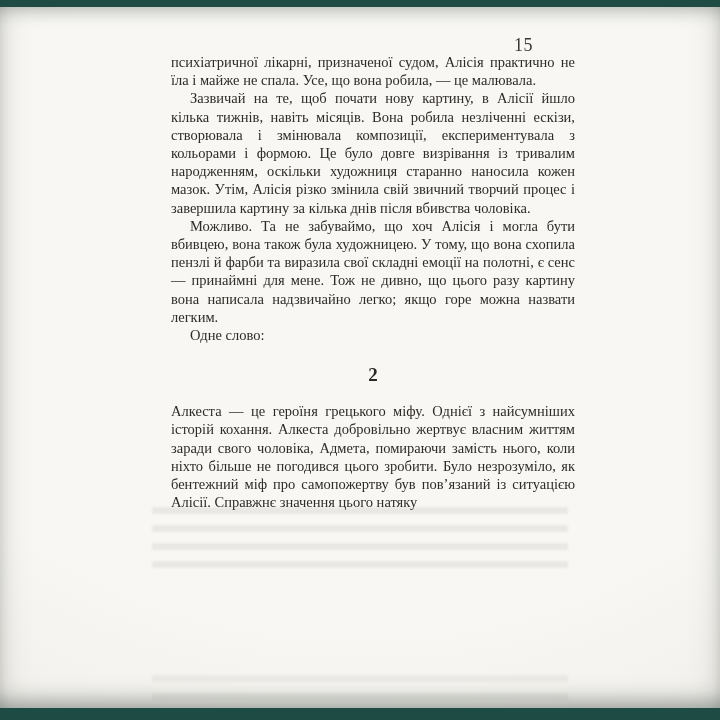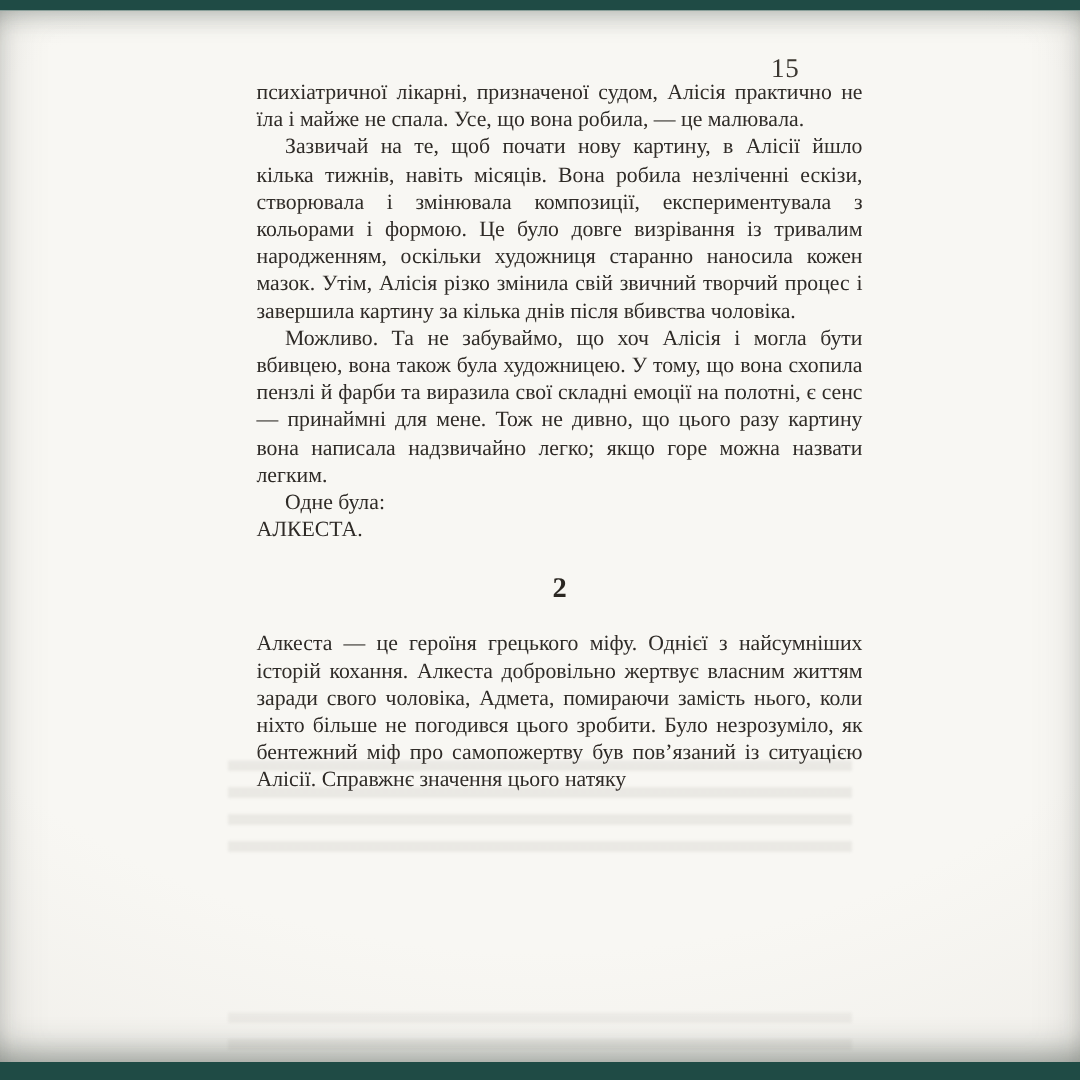--- a/index.html
+++ b/index.html
@@ -100,23 +100,22 @@
     <div class="text-col">
 
       <p class="para">психіатричної лікарні, призначеної судом, Алісія практично не їла і майже не спала. Усе, що вона робила, — це малювала.</p>
 
       <p class="para indent">Зазвичай на те, щоб почати нову картину, в Алісії йшло кілька тижнів, навіть місяців. Вона робила незліченні ескізи, створювала і змінювала композиції, експериментувала з кольорами і формою. Це було довге визрівання із тривалим народженням, оскільки художниця старанно наносила кожен мазок. Утім, Алісія різко змінила свій звичний творчий процес і завершила картину за кілька днів після вбивства чоловіка.</p>
 
 
       <p class="para indent">Можливо. Та не забуваймо, що хоч Алісія і могла бути вбивцею, вона також була художницею. У тому, що вона схопила пензлі й фарби та виразила свої складні емоції на полотні, є сенс — принаймні для мене. Тож не дивно, що цього разу картину вона написала надзвичайно легко; якщо горе можна назвати легким.</p>
 
 
-      <p class="para indent">Одне була:</p>
+      <p class="para indent">Одне слово:</p>
 
-      <p class="para">АЛКЕСТА.</p>
 
       <h2 class="section-heading">2</h2>
 
       <p class="para">Алкеста — це героїня грецького міфу. Однієї з найсумніших історій кохання. Алкеста добровільно жертвує власним життям заради свого чоловіка, Адмета, помираючи замість нього, коли ніхто більше не погодився цього зробити. Було незрозуміло, як бентежний міф про самопожертву був пов’язаний із ситуацією Алісії. Справжнє значення цього натяку</p>
 
     </div>
   </div>
 
   <div class="edge bottom"></div>
 

